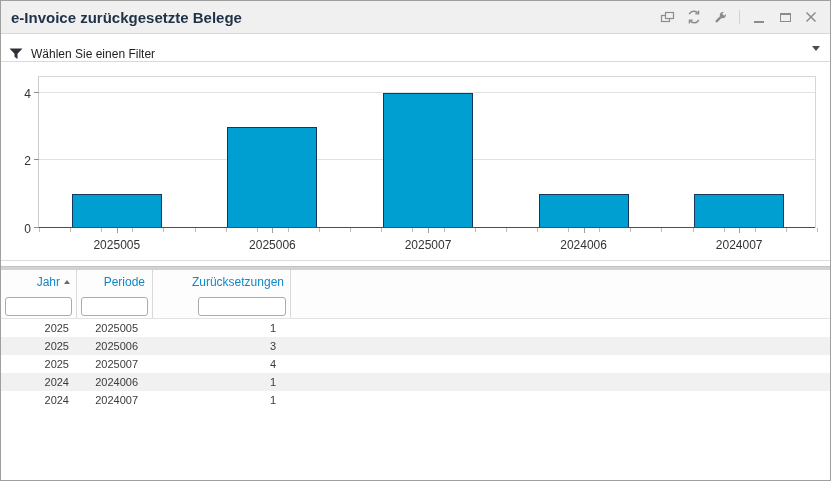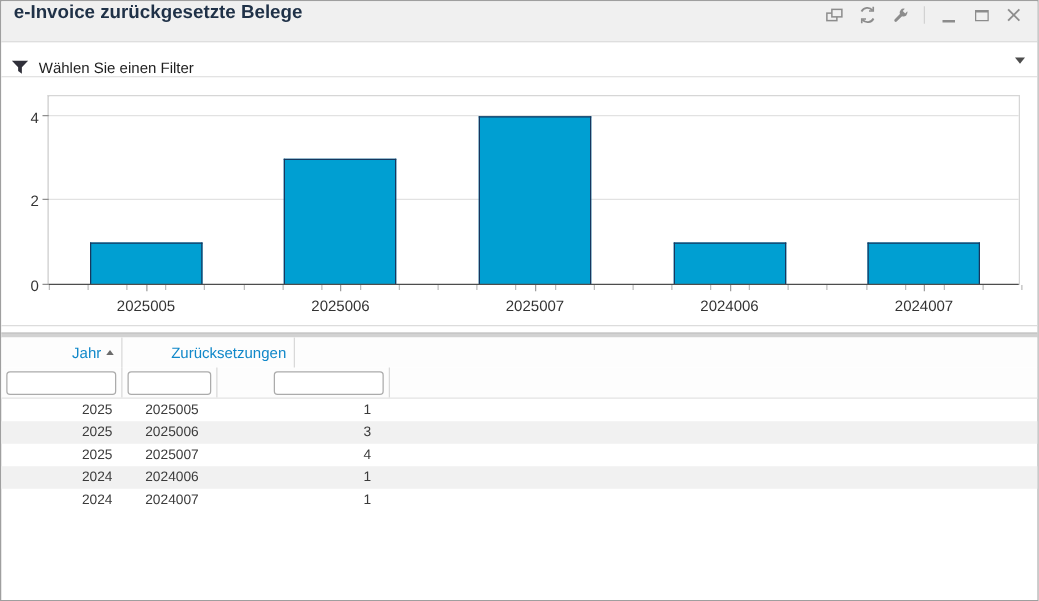--- a/index.html
+++ b/index.html
@@ -12,21 +12,21 @@
     border: 1px solid #9f9f9f;
     background: #ffffff;
     overflow: hidden;
   }
 
   
   .titlebar {
     height: 33px;
     background: #f0f0f0;
     border-bottom: 1px solid #d8d8d8;
-    display: flex; align-items: flex-start;
+    display: flex; align-items: center;
   }
   .title {
     font-size: 15px; font-weight: bold; color: #1f3147;
     padding-left: 10px; flex: 1 1 auto;
     white-space: nowrap;
   }
   .tb-icons { display: flex; align-items: center; gap: 4px; padding-right: 8px; }
   .tb-btn {
     width: 22px; height: 22px;
     display: flex; align-items: center; justify-content: center;
@@ -102,21 +102,21 @@
   }
 
   
   .thead { display: flex; height: 24px; align-items: center; background: #fdfdfd; }
   .th {
     height: 100%; display: flex; align-items: center; justify-content: flex-end;
     font-size: 12px; color: #1188C9;
     border-right: 1px solid #d9d9d9;
     cursor: pointer;
   }
-  .c0 { width: 97px; } .c1 { width: 76px; } .c2 { width: 97px; margin-left: 41px; }
+  .c0 { width: 76px; } .c1 { width: 76px; } .c2 { width: 97px; margin-left: 41px; }
   .th.c0 { padding-right: 6px; }
   .th.c1 { padding-right: 7px; }
   .th.c2 { padding-right: 6px; }
   .sort-asc {
     width: 0; height: 0; margin-left: 4px;
     border-left: 3.5px solid transparent;
     border-right: 3.5px solid transparent;
     border-bottom: 4.5px solid #6b6b6b;
   }
   .tfilter {
@@ -247,20 +247,23 @@
   </div>
 
   <div class="gap"></div>
   <div class="splitter"></div>
 
   <div class="thead">
     <div class="th c0">
       <span>Jahr</span>
       <span class="sort-asc"></span>
     </div>
+    <div class="th c1">
+      <span>Periode</span>
+    </div>
     <div class="th c2">
       <span>Zurücksetzungen</span>
     </div>
   </div>
   <div class="tfilter">
     <div class="tf-cell c0">
       <input value="" style="">
     </div>
     <div class="tf-cell c1">
       <input value="" style="">

